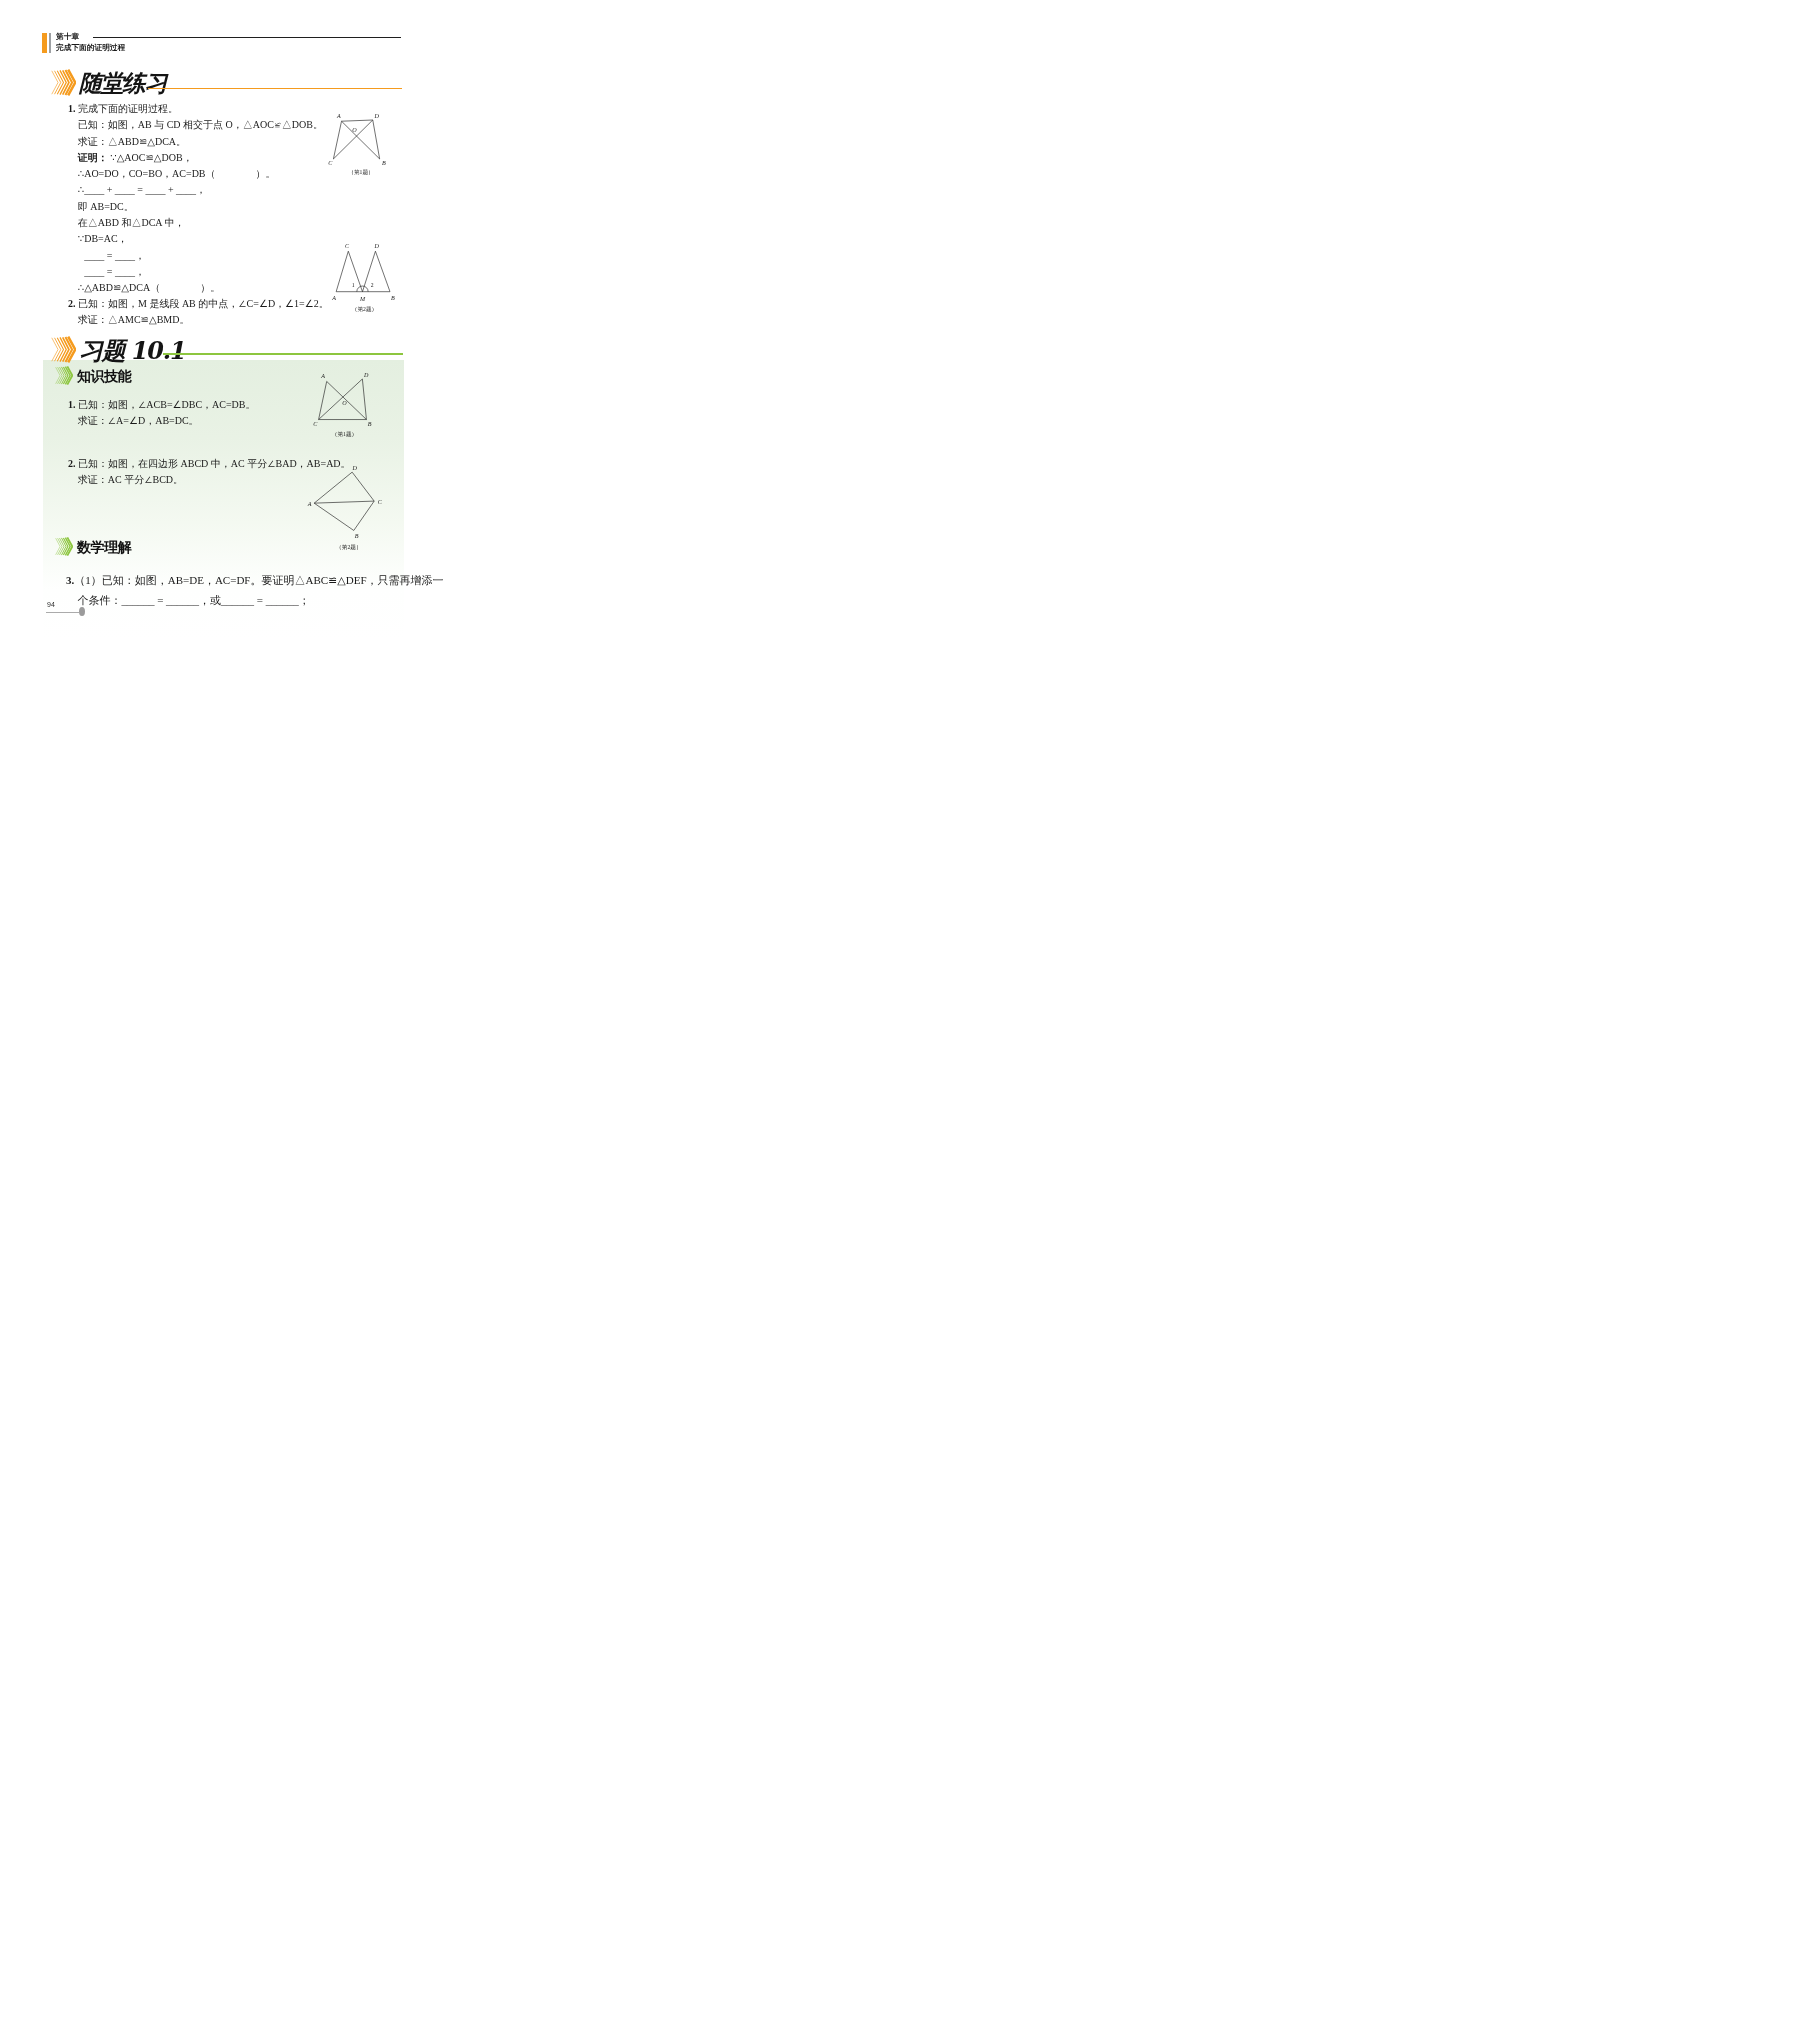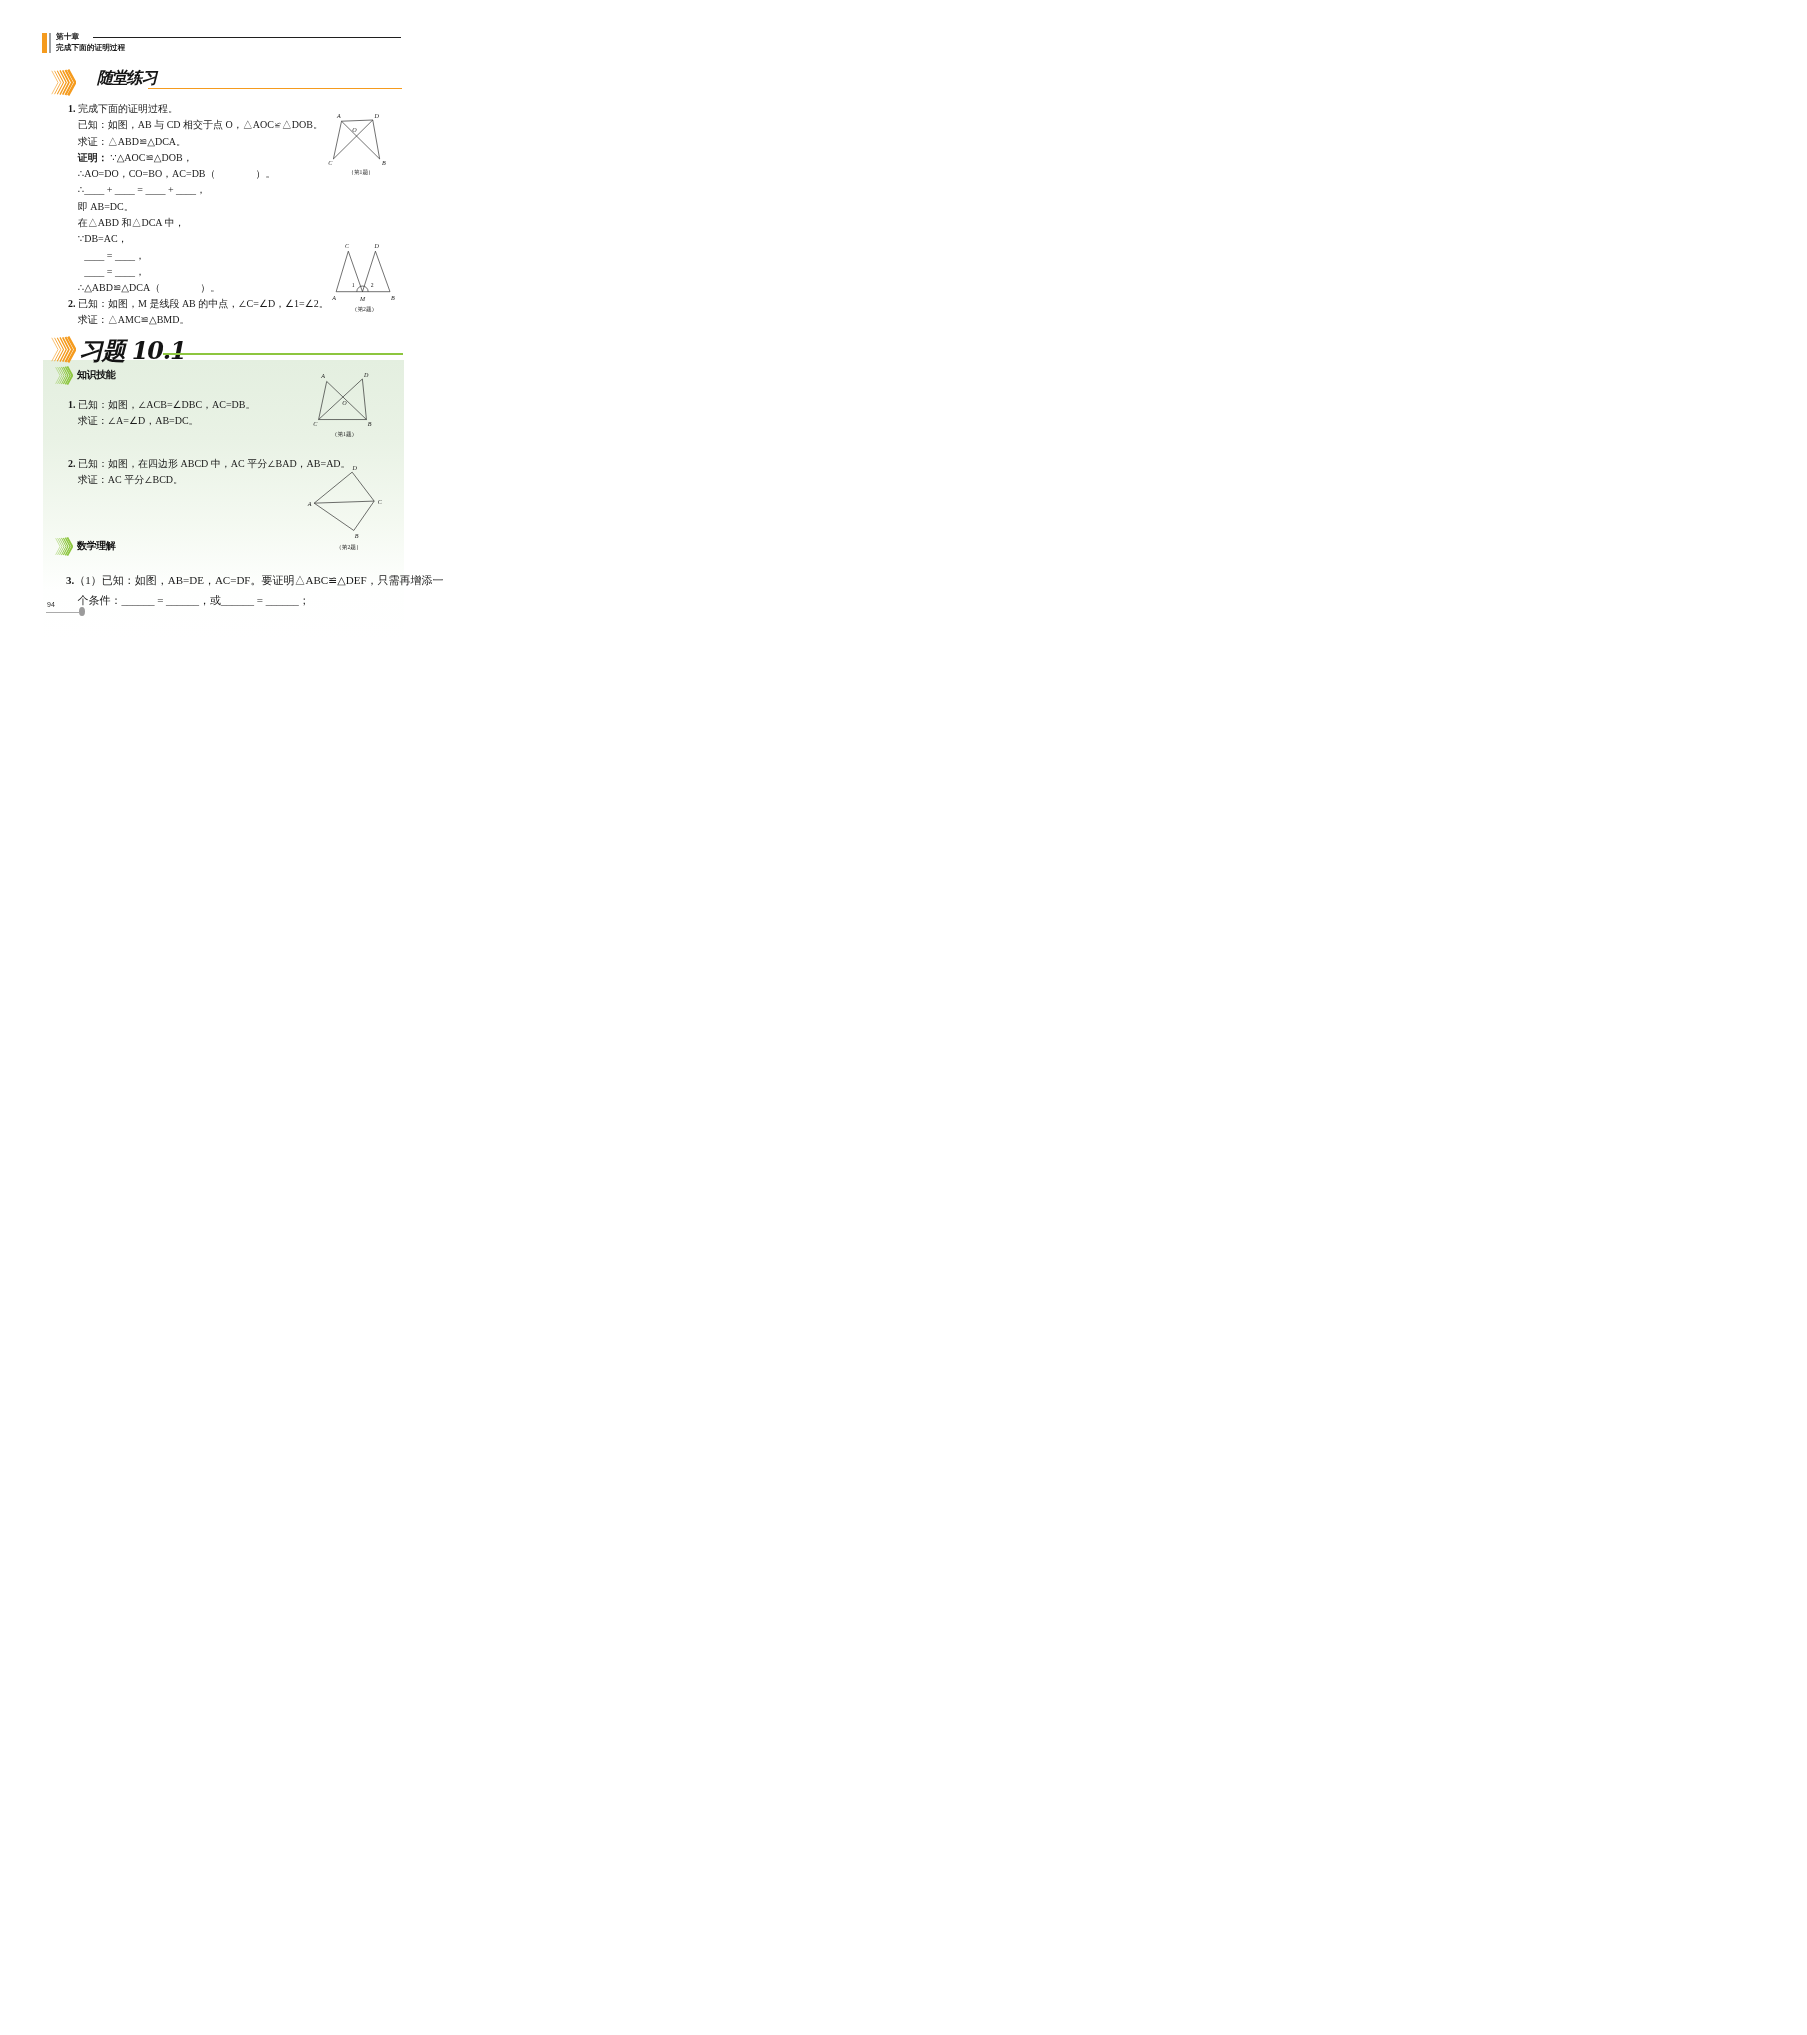--- a/index.html
+++ b/index.html
@@ -13,30 +13,30 @@
   .chapter-text{left:56px;top:32px;font-family:"Liberation Sans",sans-serif;
                 font-weight:bold;font-size:7.7px;line-height:10.6px;color:#1a1a1a;}
   .chapter-rule{left:93px;top:37px;width:308px;height:1.2px;background:#1f1f1f;}
 
   
   .chev-icon{color:#F59B1E;}
   .chev-green{color:#8DC63F;}
   #chevrons path{fill:none;stroke:currentColor;}
   .brush-title{font-family:"DejaVu Serif",serif;font-weight:bold;font-style:italic;
                letter-spacing:-1.2px;color:#141414;white-space:nowrap;}
-  .t-practice{left:97px;top:68px;font-size:16px;}
+  .t-practice{left:79px;top:68px;font-size:23px;}
   .t-ex{left:79px;top:335px;font-size:24px;}
   .rule-orange{left:148px;top:88px;width:254px;height:1.2px;background:#F59B1E;}
   .rule-green{left:163px;top:353px;width:240px;height:1.6px;background:#8DC63F;}
 
   
   .panel{left:43px;top:360px;width:361px;height:280px;
          background:linear-gradient(180deg,#E4EFE0 0%,#E9F2E5 28%,#F4F9F1 58%,#FEFFFE 82%,#ffffff 100%);}
 
-  .sub-head{font-family:"Liberation Sans",sans-serif;font-weight:bold;font-size:10px;
+  .sub-head{font-family:"Liberation Sans",sans-serif;font-weight:bold;font-size:14px;
             letter-spacing:-0.4px;color:#111;white-space:nowrap;}
 
   
   .tblock{font-size:10px;line-height:16.3px;white-space:nowrap;}
   .line{height:16.3px;padding-left:9.8px;}
   .line.num{padding-left:0;}
   .line.ind{padding-left:16.3px;}
   .bnum{font-weight:bold;}
   .t3block{font-size:11px;line-height:19.5px;}
   .t3block .line{height:19.5px;}

